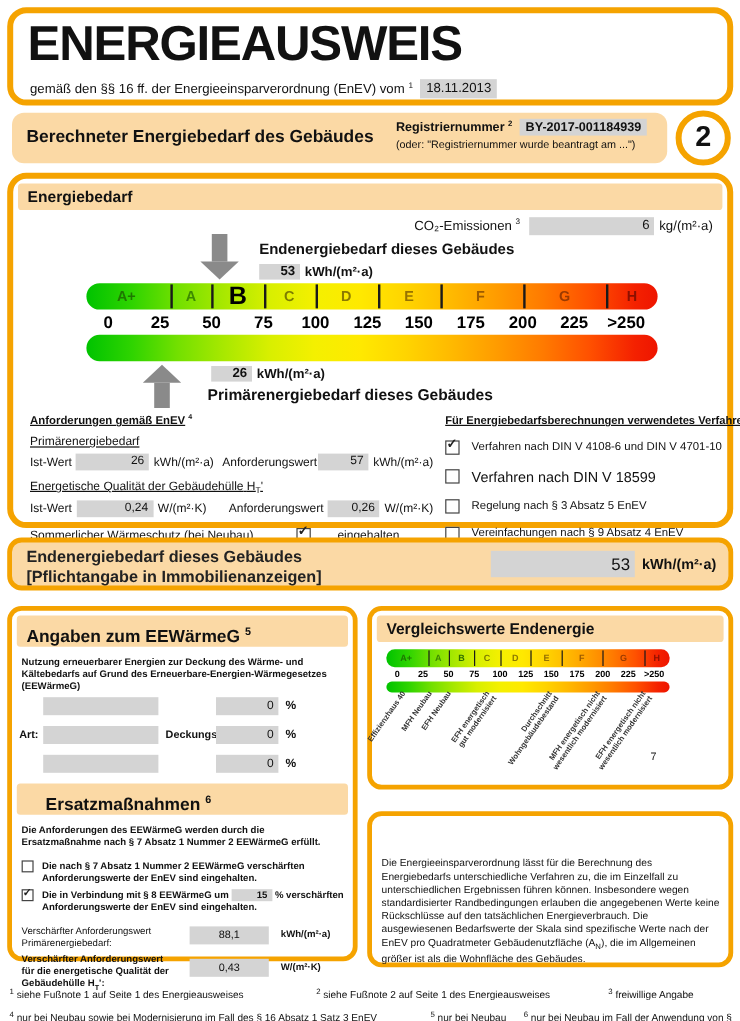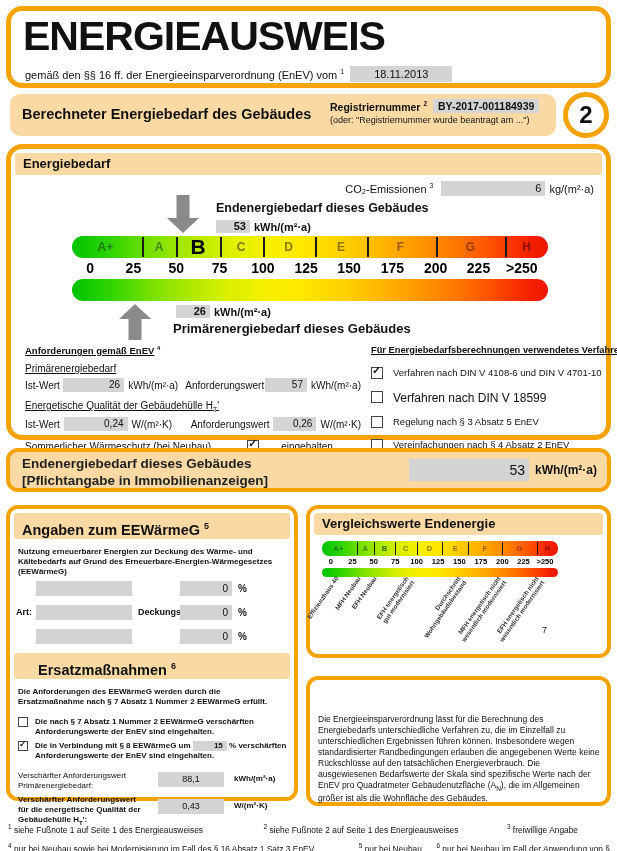--- a/index.html
+++ b/index.html
@@ -45,21 +45,21 @@
 <body>
 
 <div id="page">
 
   <div class="box" style="left:6px;top:6px;width:605px;height:82px;">
     <div style="position:absolute;left:12px;top:2px;display:flex;align-items:baseline;">
       <span style="font-size:41px;font-weight:800;letter-spacing:-1px;">ENERGIEAUSWEIS</span>
     </div>
     <div style="position:absolute;left:14px;top:55px;font-size:11px;display:flex;align-items:center;">
       <span><span>gemäß den §§ 16 ff. der Energieeinsparverordnung (EnEV) vom</span>&nbsp;<sup>1</sup></span>
-      <span class="field" style="margin-left:6px;padding:2px 24px;font-size:11px;">18.11.2013</span>
+      <span class="field" style="margin-left:6px;padding:2px 5px;font-size:11px;">18.11.2013</span>
     </div>
   </div>
 
   <div class="bar" style="position:absolute;left:10px;top:94px;width:546px;height:42px;border-radius:10px;">
     <div style="position:absolute;left:12px;top:12px;font-size:14.5px;font-weight:bold;">Berechneter Energiebedarf des Gebäudes</div>
     <div style="position:absolute;left:320px;top:5px;">
       <div style="display:flex;align-items:center;font-size:10.5px;font-weight:bold;">
         <span><span>Registriernummer</span>&nbsp;<sup>2</sup></span>
         <span class="field" style="margin-left:6px;padding:1px 5px;font-size:10.5px;font-weight:bold;">BY-2017-001184939</span>
       </div>
@@ -180,21 +180,21 @@
       <div style="display:flex;align-items:flex-start;margin-top:11px;">
         <span class="cb">
             <i></i>
           </span>
         <span style="margin-left:10px;font-size:9.5px;white-space:nowrap;">Regelung nach § 3 Absatz 5 EnEV</span>
       </div>
       <div style="display:flex;align-items:flex-start;margin-top:11px;">
         <span class="cb">
             <i></i>
           </span>
-        <span style="margin-left:10px;font-size:9.5px;white-space:nowrap;">Vereinfachungen nach § 4 Absatz 2 EnEV</span>
+        <span style="margin-left:10px;font-size:9.5px;white-space:nowrap;">Vereinfachungen nach § 9 Absatz 4 EnEV</span>
       </div>
     </div>
   </div>
 
   <div class="box" style="left:6px;top:448px;width:605px;height:44px;border-width:4px;border-radius:12px;background:#fbd9a5;">
     <div style="position:absolute;left:12px;top:4px;font-size:13.5px;font-weight:bold;line-height:1.25;color:#222;">
       <div>Endenergiebedarf dieses Gebäudes</div>
       <div>[Pflichtangabe in Immobilienanzeigen]</div>
     </div>
     <div style="position:absolute;right:10px;top:7px;display:flex;align-items:center;">

